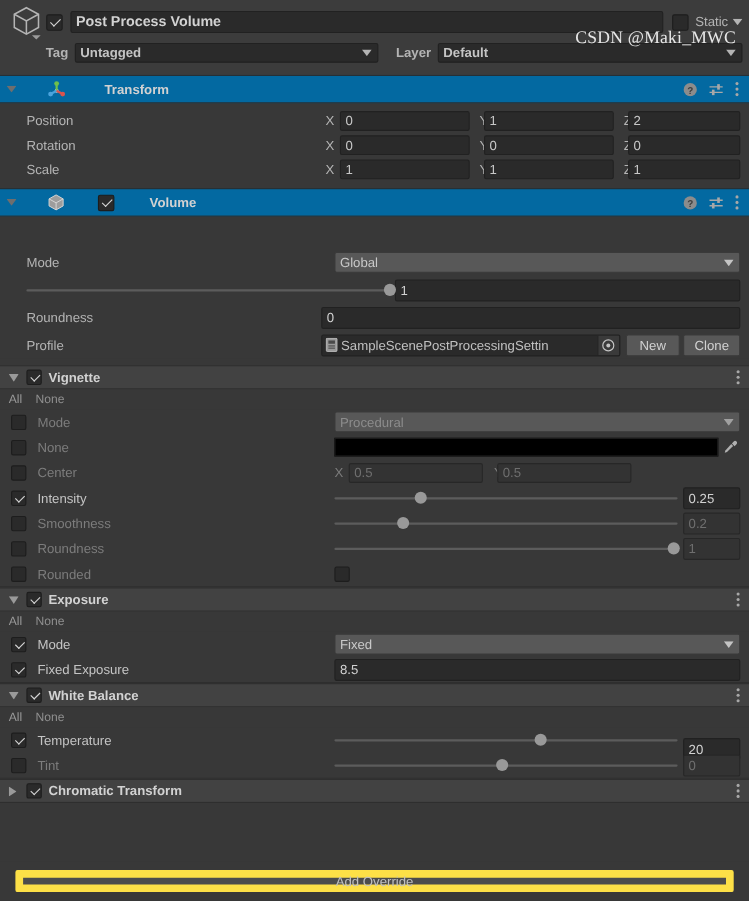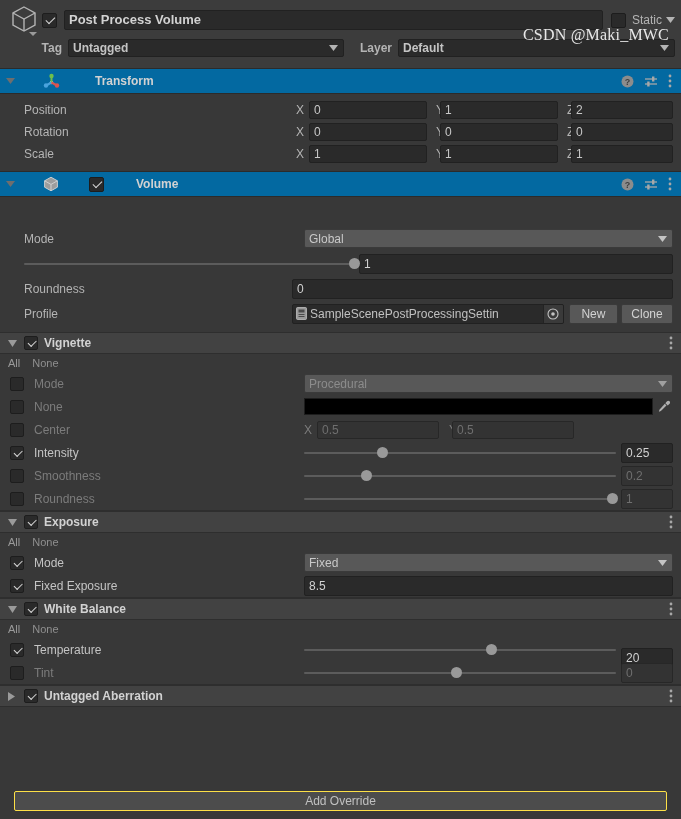--- a/index.html
+++ b/index.html
@@ -122,21 +122,21 @@
   .dd2 .caret { position: absolute; right: 5px; top: 50%; transform: translateY(-50%); }
 
   .colorbar { height: 17px; background: #000000; border: 1px solid #1d1d1d; }
   .eyedrop { width: 20px; display: flex; align-items: center; justify-content: center; }
 
   .sep { height: 1px; background: #2e2e2e; }
 
   .footer { position: absolute; left: 0; right: 0; bottom: 0; height: 36px; background: #383838; }
   .add-override {
     position: absolute; left: 14px; right: 14px; top: 8px; height: 20px;
-    background: #4c4c4c; border: 1px solid #fde047; border-radius: 2px;
+    background: #4c4c4c; border: 7px solid #fde047; border-radius: 2px;
     display: flex; align-items: center; justify-content: center; color: #c0c0c0; font-size: 12px;
   }
   .watermark {
     position: absolute; right: 12px; top: 26px; font-size: 16px; color: #e8e8e8;
     font-family: "Liberation Serif", serif; letter-spacing: 0.2px; z-index: 5;
   }
   .small-box { width: 14px; height: 14px; background: #2a2a2a; border: 1px solid #1d1d1d; border-radius: 2px; }
 </style>
 </head>
 <body>
@@ -402,20 +402,25 @@
   <div class="ovrow">
     <div class="cb ov-cb"></div>
     <div class="ov-label dim" style="width:270px;">Roundness</div>
     <div class="slider" style="width:312px;">
       <div class="track"></div>
       <div class="knob" id="k-round" style="left: 99%;"></div>
     </div>
     <div class="numfield off" style="flex:1 1 auto;margin-left:5px;">1</div>
   </div>
 
+  <div class="ovrow">
+    <div class="cb ov-cb"></div>
+    <div class="ov-label dim" style="width:270px;">Rounded</div>
+    <div class="small-box"></div>
+  </div>
   <div class="sep"></div>
 
   <div class="ov-header">
     <svg width="9" height="7" viewBox="0 0 9 7">
         <path d="M0 0 L9 0 L4.5 7 Z" fill="#9a9a9a"></path>
       </svg>
     <div class="cb checked" style="width:14px;height:14px;margin-left:7px;flex:none;"></div>
     <div class="ov-title">Exposure</div>
     <svg width="4" height="14" viewBox="0 0 4 14">
       <circle cx="2" cy="2" r="1.4" fill="#a8a8a8"></circle>
@@ -482,21 +487,21 @@
     </div>
     <div class="numfield off" style="flex:1 1 auto;margin-left:5px;">0</div>
   </div>
   <div class="sep"></div>
 
   <div class="ov-header">
     <svg width="7" height="9" viewBox="0 0 7 9">
         <path d="M0 0 L7 4.5 L0 9 Z" fill="#9a9a9a"></path>
       </svg>
     <div class="cb checked" style="width:14px;height:14px;margin-left:9px;flex:none;"></div>
-    <div class="ov-title">Untagged Aberration</div>
+    <div class="ov-title">Chromatic Transform</div>
     <svg width="4" height="14" viewBox="0 0 4 14">
       <circle cx="2" cy="2" r="1.4" fill="#a8a8a8"></circle>
         <circle cx="2" cy="7" r="1.4" fill="#a8a8a8"></circle>
         <circle cx="2" cy="12" r="1.4" fill="#a8a8a8"></circle>
     </svg>
   </div>
 
   <div class="footer">
     <div class="add-override">Add Override</div>
   </div>

